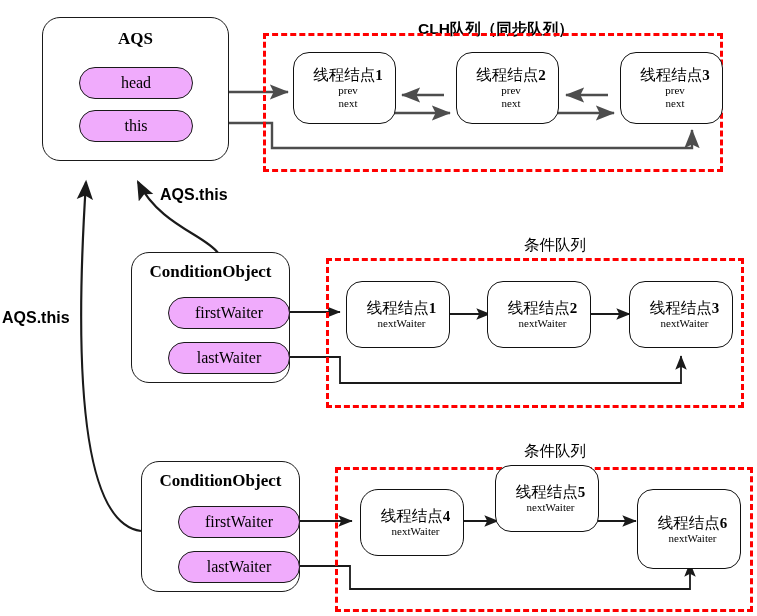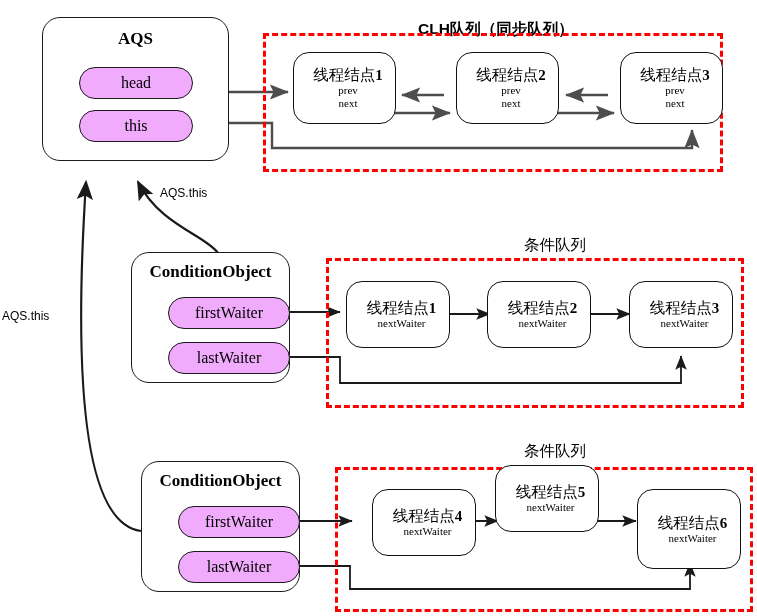--- a/index.html
+++ b/index.html
@@ -23,21 +23,21 @@
         background:#fff;border-radius:16px;display:flex;flex-direction:column;
         align-items:center;justify-content:center;line-height:1.15;padding-left:7px;}
   .node .n-title{font-size:15.5px;font-family:"Liberation Sans","DejaVu Sans",sans-serif;}
   .node .n-title b{font-family:"Liberation Serif",serif;font-weight:bold;font-size:15px;}
   .node .n-field{font-size:11px;font-family:"Liberation Serif",serif;}
 
   .sect-label{position:absolute;font-size:15.5px;white-space:nowrap;
         font-family:"Liberation Sans","DejaVu Sans",sans-serif;}
   .sect-label.bold{font-weight:bold;margin-top:13px;}
 
-  .edge-label{position:absolute;font-size:12px;font-weight:normal;white-space:nowrap;
+  .edge-label{position:absolute;font-size:16px;font-weight:bold;white-space:nowrap;
         font-family:"Liberation Sans","DejaVu Sans",sans-serif;}
 </style>
 </head>
 <body>
 
 <div id="stage">
 
   <svg id="wires" viewBox="0 0 757 616">
     <defs>
       <marker id="ah" markerWidth="9" markerHeight="9" refX="7.6" refY="3.6" orient="auto" markerUnits="strokeWidth">
@@ -153,21 +153,21 @@
   <div class="roundbox" style="left:141px; top:461px; width:159px; height:131px;">
     <div class="container-title" style="top:9px;">ConditionObject</div>
     <div class="pill" style="left:36px; top:44px; width:122px; height:32px;">
       <span>firstWaiter</span>
     </div>
     <div class="pill" style="left:36px; top:89px; width:122px; height:32px;">
       <span>lastWaiter</span>
     </div>
   </div>
 
-  <div class="node" style="left:372px; top:489px; width:104px; height:67px;">
+  <div class="node" style="left:360px; top:489px; width:104px; height:67px;border-radius:18px;">
     <div class="n-title"><span>线程结点</span><b>4</b></div>
     <div class="n-field">nextWaiter</div>
   </div>
   <div class="node" style="left:495px; top:465px; width:104px; height:67px;">
     <div class="n-title"><span>线程结点</span><b>5</b></div>
     <div class="n-field">nextWaiter</div>
   </div>
   <div class="node" style="left:637px; top:489px; width:104px; height:80px;justify-content:center;">
     <div class="n-title"><span>线程结点</span><b>6</b></div>
     <div class="n-field">nextWaiter</div>

